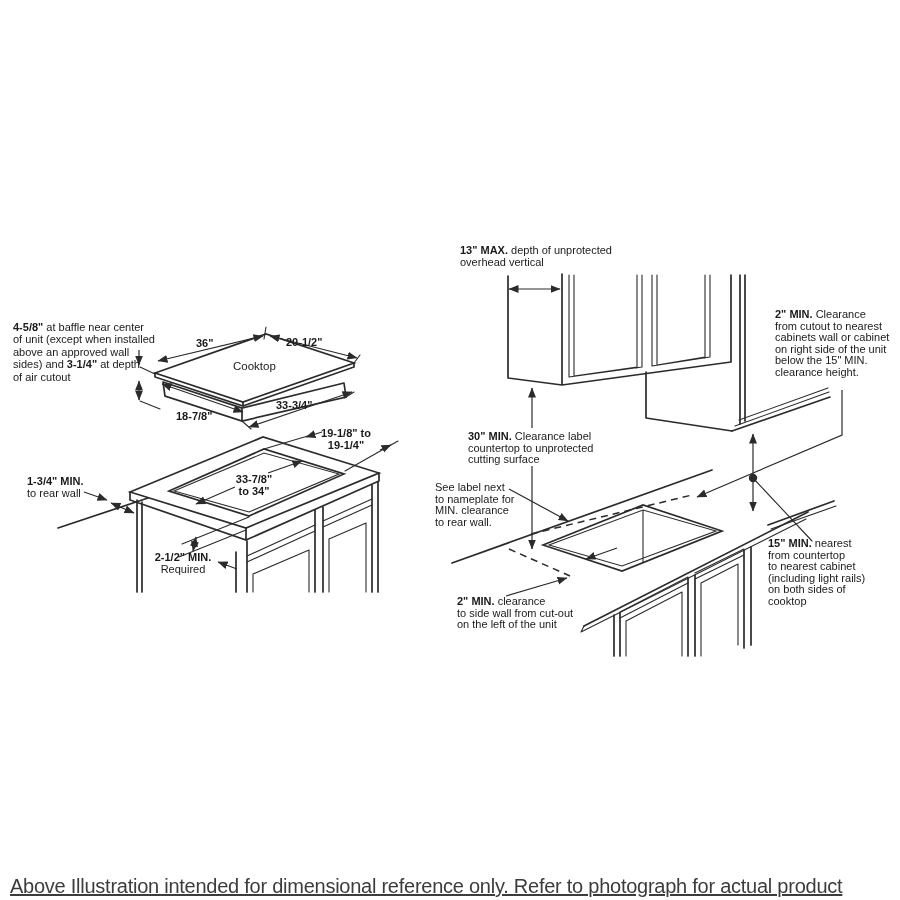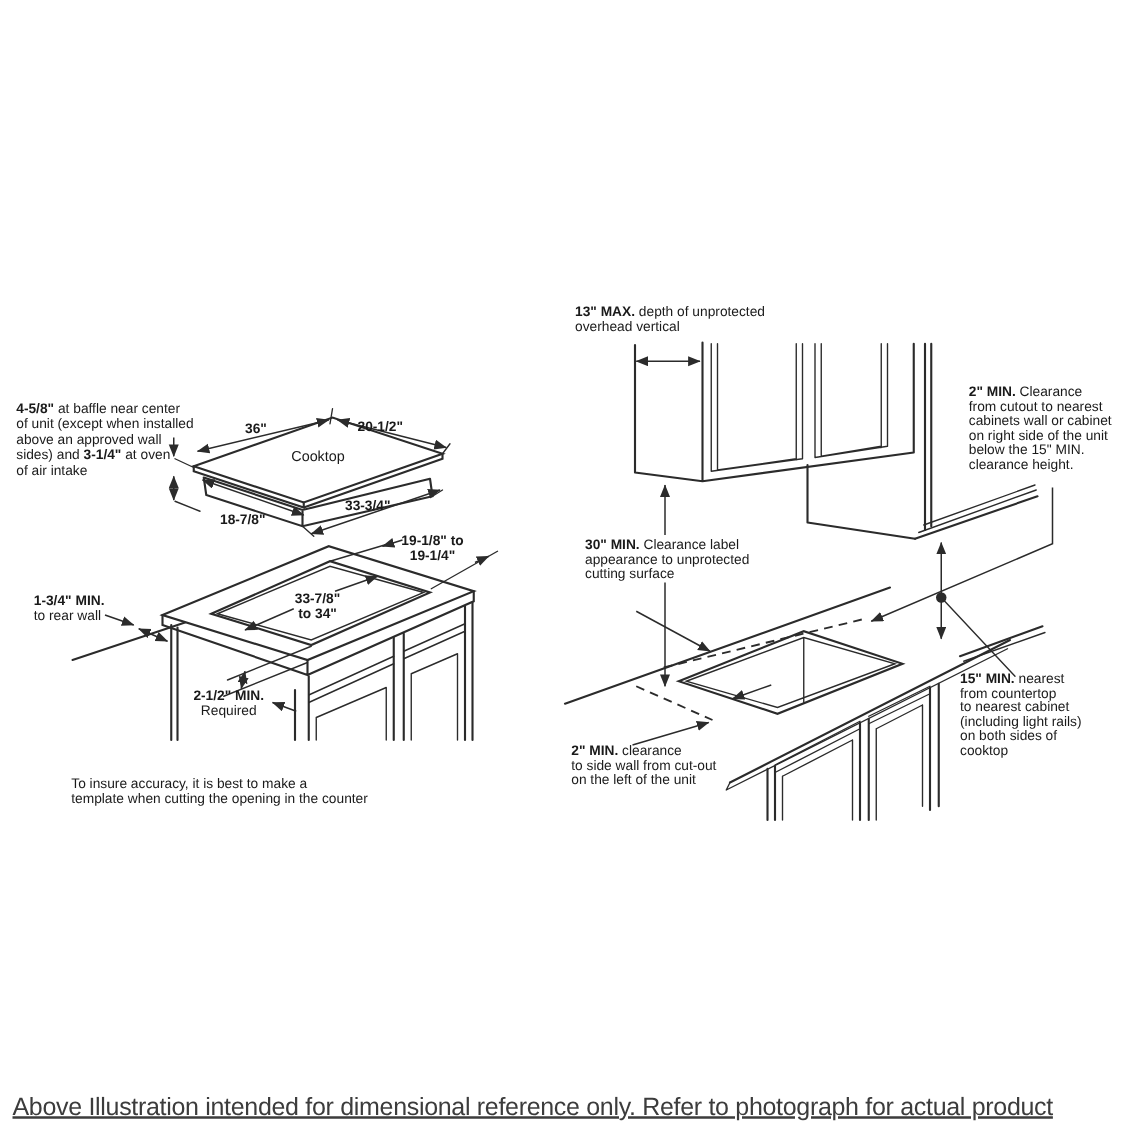--- a/index.html
+++ b/index.html
@@ -109,22 +109,22 @@
       <circle cx="753" cy="478" r="4.2" fill="#2b2b2b"></circle>
       <path class="thin" d="M753,478 L812,541"></path>
       <path class="dim" d="M842,390 L842,435 L697,497" marker-end="url(#ah)"></path>
     </g>
   </svg>
 
   <div class="lbl" style="left:13px;top:321px;">
     <div><b>4-5/8"</b><span> at baffle near center</span></div>
     <div>of unit (except when installed</div>
     <div>above an approved wall</div>
-    <div><span>sides) and </span><b>3-1/4"</b><span> at oven</span></div>
-    <div>of air intake</div>
+    <div><span>sides) and </span><b>3-1/4"</b><span> at depth</span></div>
+    <div>of air cutout</div>
   </div>
 
   <div class="lbl" style="left:196px;top:337px;font-weight:bold;"><span>36"</span></div>
   <div class="lbl" style="left:286px;top:336px;font-weight:bold;"><span>20-1/2"</span></div>
   <div class="lbl" style="left:233px;top:360px;font-size:11.5px;"><span>Cooktop</span></div>
   <div class="lbl" style="left:176px;top:410px;font-weight:bold;"><span>18-7/8"</span></div>
   <div class="lbl" style="left:276px;top:399px;font-weight:bold;"><span>33-3/4"</span></div>
 
   <div class="lbl c" style="left:316px;top:427px;width:60px;font-weight:bold;">
     <div>19-1/8" to</div>
@@ -135,45 +135,47 @@
     <div>to 34"</div>
   </div>
   <div class="lbl" style="left:27px;top:475px;">
     <div><b>1-3/4" MIN.</b></div>
     <div>to rear wall</div>
   </div>
   <div class="lbl c" style="left:150px;top:551px;width:66px;">
     <div><b>2-1/2" MIN.</b></div>
     <div>Required</div>
   </div>
-  <div class="lbl" style="left:57px;top:621px;">
-    <div>To insure accuracy, it is best to make a</div>
-    <div>template when cutting the opening in the counter</div>
-  </div>
 
   <div class="lbl" style="left:460px;top:244px;">
     <div><b>13" MAX.</b><span> depth of unprotected</span></div>
     <div>overhead vertical</div>
   </div>
 
   <div class="lbl" style="left:775px;top:309px;line-height:11.6px;">
     <div><b>2" MIN.</b><span> Clearance</span></div>
     <div>from cutout to nearest</div>
     <div>cabinets wall or cabinet</div>
     <div>on right side of the unit</div>
     <div>below the 15" MIN.</div>
     <div>clearance height.</div>
   </div>
 
   <div class="lbl" style="left:468px;top:431px;line-height:11.6px;">
     <div><b>30" MIN.</b><span> Clearance label</span></div>
-    <div>appearance to unprotected</div>
+    <div>countertop to unprotected</div>
     <div>cutting surface</div>
   </div>
 
+  <div class="lbl" style="left:435px;top:482px;line-height:11.6px;">
+    <div>See label next</div>
+    <div>to nameplate for</div>
+    <div>MIN. clearance</div>
+    <div>to rear wall.</div>
+  </div>
 
   <div class="lbl" style="left:768px;top:538px;line-height:11.6px;">
     <div><b>15" MIN.</b><span> nearest</span></div>
     <div>from countertop</div>
     <div>to nearest cabinet</div>
     <div>(including light rails)</div>
     <div>on both sides of</div>
     <div>cooktop</div>
   </div>
 

